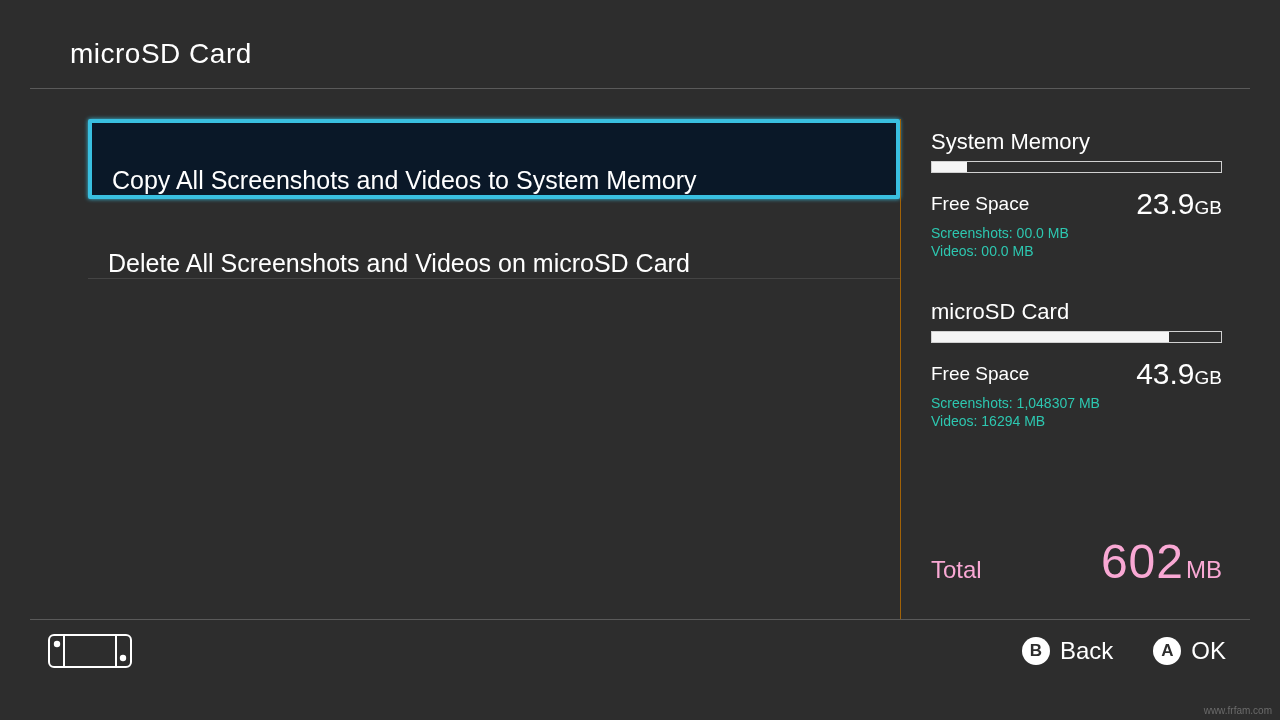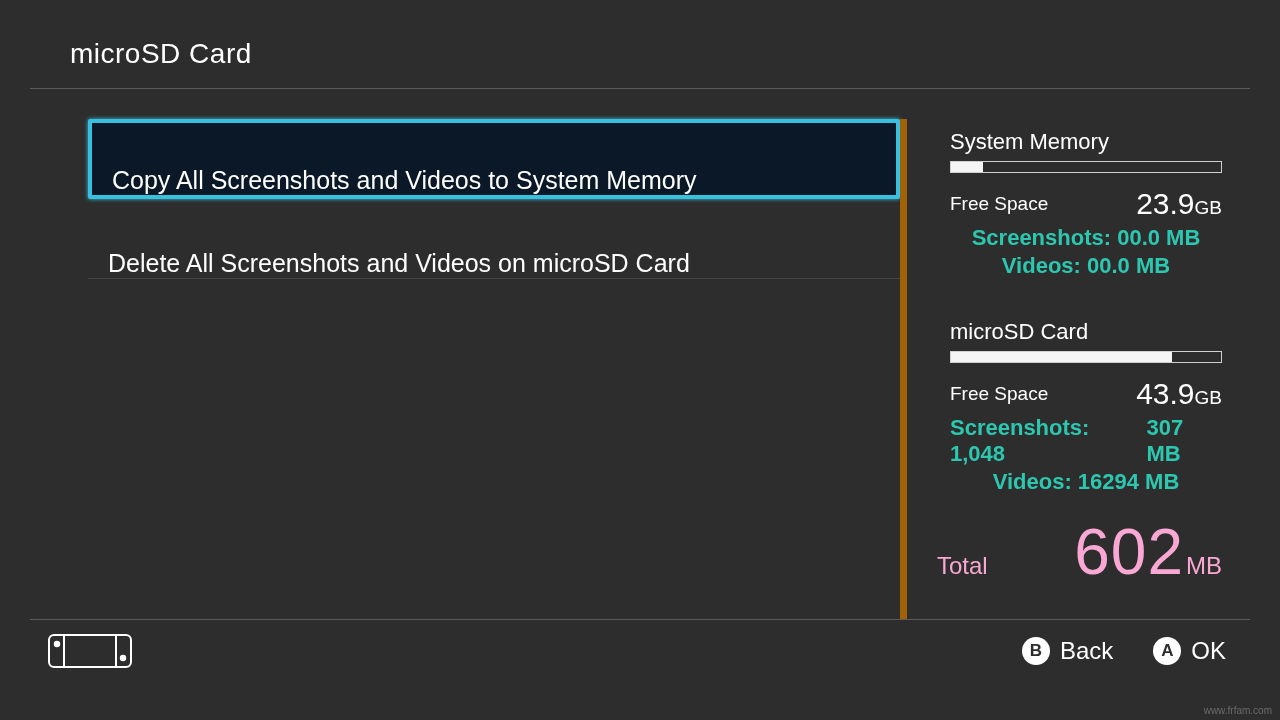--- a/index.html
+++ b/index.html
@@ -46,22 +46,22 @@
   }
   .menu-item.selected {
     background: #0a1828;
     border: 4px solid #39bfe0;
     border-radius: 2px;
     box-shadow: 0 0 4px #39bfe0;
     height: 80px;
   }
   .right-col {
     width: 380px;
-    border-left: 7px solid #a16207;
-    padding: 10px 58px 0 43px;
+    border-left: 1px solid #a16207;
+    padding: 10px 58px 0 30px;
     position: relative;
   }
   .storage-block { margin-bottom: 40px; }
   .storage-title {
     font-size: 22px;
     font-weight: 300;
     margin-bottom: 6px;
   }
   .bar {
     height: 12px;
@@ -79,38 +79,38 @@
     display: flex;
     justify-content: space-between;
     align-items: center;
     margin-bottom: 4px;
   }
   .free-label { font-size: 19px; font-weight: 300; }
   .free-value { font-size: 30px; font-weight: 300; }
   .free-unit { font-size: 19px; }
   .stat-row {
     display: flex;
-    justify-content: center;
-    font-size: 22px;
+    justify-content: flex-start;
+    font-size: 14px;
     color: #2dc7b0;
-    font-weight: 700;
+    font-weight: 400;
     margin-bottom: 2px;
   }
   .total-row {
     position: absolute;
     bottom: 30px;
     left: 30px;
     right: 58px;
     display: flex;
     justify-content: space-between;
     align-items: baseline;
     color: #f9a8d4;
   }
   .total-label { font-size: 24px; font-weight: 300; }
-  .total-value { font-size: 64px; font-weight: 300; letter-spacing: 1px; }
+  .total-value { font-size: 48px; font-weight: 300; letter-spacing: 1px; }
   .total-unit { font-size: 24px; margin-left: 2px; }
   .divider-bottom {
     border: none;
     border-top: 1px solid #5a5a5a;
     margin: 0 30px;
   }
   .footer {
     display: flex;
     justify-content: space-between;
     align-items: center;

